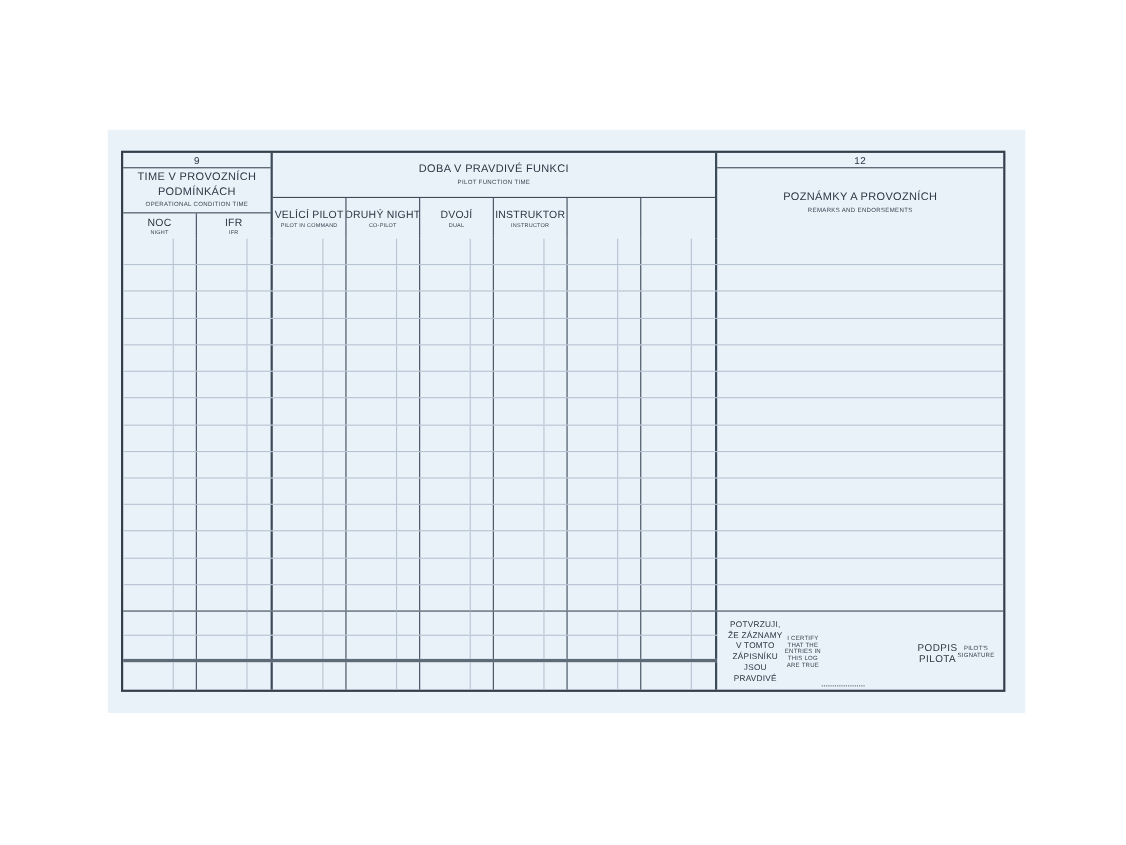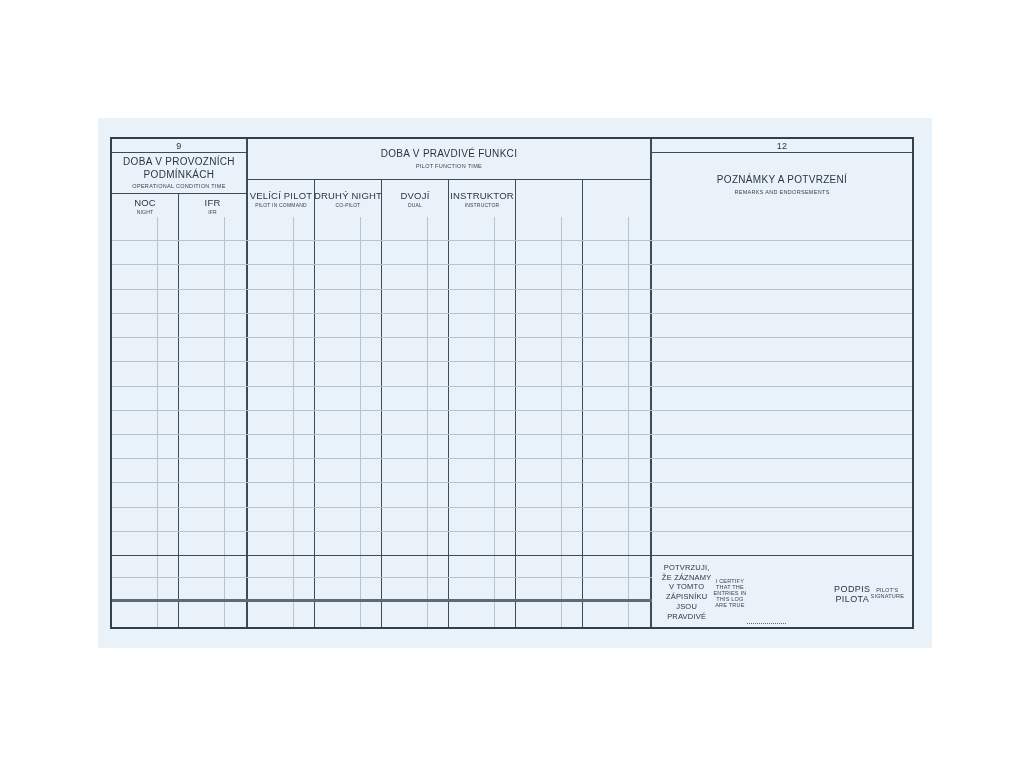--- a/index.html
+++ b/index.html
@@ -82,21 +82,21 @@
 <body>
 
 <div class="page">
   <div class="tbl">
 
     <div class="hdr">
 
       <div class="sec s9">
         <div class="num">9</div>
         <div class="title">
-          <div class="title-cs">DOBA V PROVOZNÍCH PODMÍNKÁCH</div>
+          <div class="title-cs">TIME V PROVOZNÍCH PODMÍNKÁCH</div>
           <div class="title-en">OPERATIONAL CONDITION TIME</div>
         </div>
         <div class="cols">
           <div class="colhead">
             <div class="ch-main">NOC</div>
             <div class="ch-sub">NIGHT</div>
           </div>
           <div class="colhead">
             <div class="ch-main">IFR</div>
             <div class="ch-sub">IFR</div>
@@ -133,21 +133,21 @@
           <div class="colhead">
             <div class="ch-main"></div>
             <div class="ch-sub"></div>
           </div>
         </div>
       </div>
 
       <div class="sec s12">
         <div class="num">12</div>
         <div class="title">
-          <div class="title-cs">POZNÁMKY A POTVRZENÍ</div>
+          <div class="title-cs">POZNÁMKY A PROVOZNÍCH</div>
           <div class="title-en">REMARKS AND ENDORSEMENTS</div>
         </div>
       </div>
 
     </div>
 
     <div class="body">
         <div class="brow">
           <div class="cell"></div>
           <div class="cell sec-end"></div>

